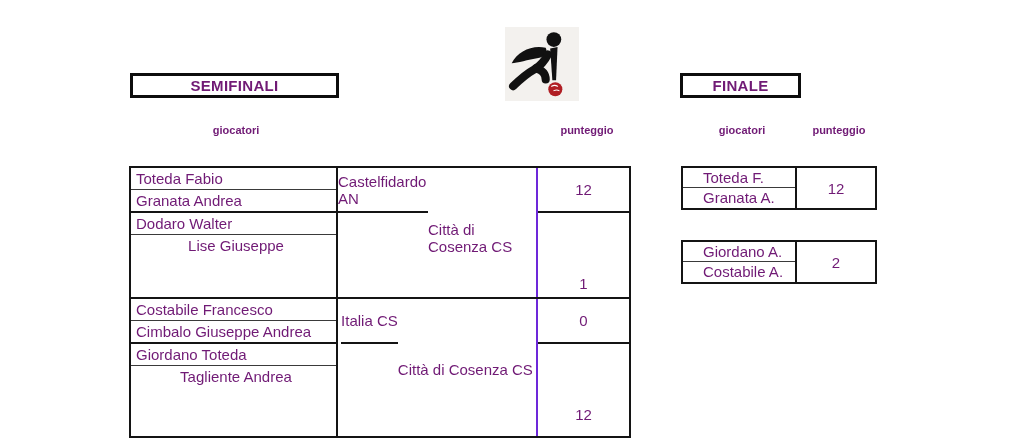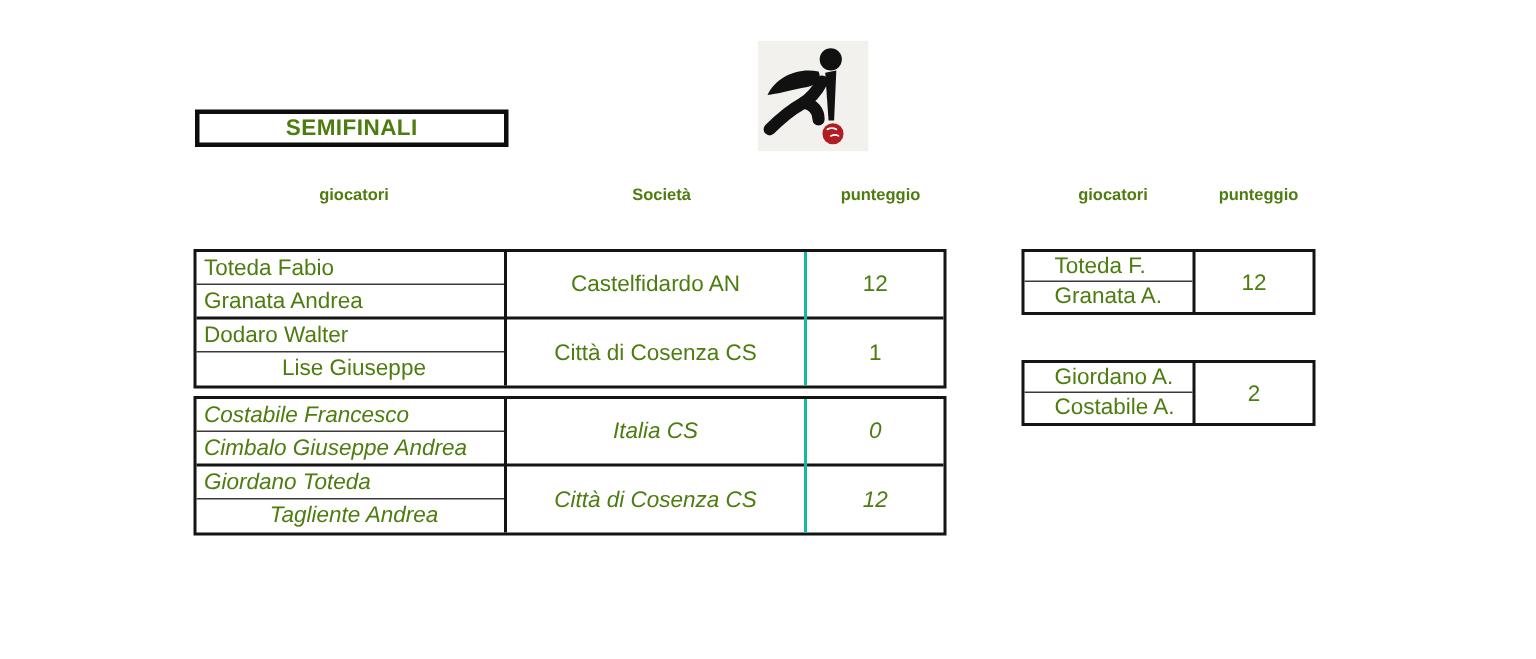--- a/index.html
+++ b/index.html
@@ -1,18 +1,18 @@
 <!DOCTYPE html>
 <html><head>
 <meta charset="utf-8">
 <style>
   html,body{margin:0;padding:0;background:#ffffff;}
   #stage{
     position:relative;width:1024px;height:439px;background:#ffffff;
-    font-family:"Liberation Sans", sans-serif;color:#4d7c0f;overflow:hidden;
+    font-family:"Liberation Sans", sans-serif;color:#701a75;overflow:hidden;
   }
   
   .icon-wrap{position:absolute;left:505px;top:27px;width:74px;height:74px;}
   
   .title-box{
     position:absolute;top:73px;height:25px;border:3px solid #0d0d0d;box-sizing:border-box;
     display:flex;align-items:center;justify-content:center;
     font-weight:bold;font-size:15px;letter-spacing:.3px;background:#fff;
   }
   #box-semifinali{left:130px;width:209px;}
@@ -23,35 +23,35 @@
     font-weight:bold;font-size:11px;
   }
   #h-giocatori{left:176px;}
   #h-societa{left:381px;}
   #h-punteggio{left:527px;}
   #h-f-giocatori{left:682px;}
   #h-f-punteggio{left:779px;}
   
   .match{position:absolute;display:flex;border:2px solid #141414;background:#fff;}
   #match-0{left:129px;top:166px;}
-  #match-1{left:129px;top:264px;font-style:italic;}
+  #match-1{left:129px;top:297px;}
   .names-col{width:205px;border-right:2px solid #141414;display:flex;flex-direction:column;}
   .name-row{
     height:21px;line-height:21px;font-size:15px;padding-left:5px;
     border-bottom:1px solid #3a3a3a;white-space:nowrap;overflow:hidden;
   }
   .name-row.team-end{border-bottom:2px solid #141414;}
   .name-row.last{border-bottom:none;height:22px;line-height:22px;text-align:center;}
-  .club-col{width:198px;border-right:2px solid #14b8a6;display:flex;flex-direction:column;justify-content:center;}
+  .club-col{width:198px;border-right:2px solid #6d28d9;display:flex;flex-direction:row;justify-content:center;}
   .score-col{width:91px;display:flex;flex-direction:column;}
   .merge-cell{
     height:43px;display:flex;align-items:center;justify-content:center;
     font-size:15px;border-bottom:2px solid #141414;
   }
-  .merge-cell.last{border-bottom:none;height:44px;}
+  .merge-cell.last{border-bottom:none;height:44px;margin-top:48px;}
   
   .fmatch{position:absolute;display:flex;border:2px solid #141414;background:#fff;}
   #fmatch-0{left:681px;top:166px;}
   #fmatch-1{left:681px;top:240px;}
   .fnames-col{width:112px;border-right:2px solid #141414;display:flex;flex-direction:column;}
   .fname-row{
     height:19px;line-height:19px;font-size:15px;padding-left:20px;
     border-bottom:1px solid #3a3a3a;white-space:nowrap;overflow:hidden;
   }
   .fname-row.last{border-bottom:none;height:20px;line-height:20px;}
@@ -72,23 +72,25 @@
       <polygon points="61,29 71,27 69,72 64,72" fill="#111111"></polygon>
       <circle cx="68" cy="84" r="9.5" fill="#b01e24"></circle>
       <path d="M63,80 Q67,78 71,80" fill="none" stroke="#ffffff" stroke-width="1.6" stroke-linecap="round"></path>
       <path d="M66,86 Q70,84 73,86" fill="none" stroke="#ffffff" stroke-width="1.4" stroke-linecap="round"></path>
     </svg>
   </div>
 
   <div class="title-box" id="box-semifinali">
     <span>SEMIFINALI</span>
   </div>
+  <div class="title-box" id="box-finale">
+    <span>FINALE</span>
+  </div>
 
   <div class="col-header" id="h-giocatori">giocatori</div>
-  <div class="col-header" id="h-societa">Società</div>
   <div class="col-header" id="h-punteggio">punteggio</div>
   <div class="col-header" id="h-f-giocatori">giocatori</div>
   <div class="col-header" id="h-f-punteggio">punteggio</div>
 
   <div class="match" id="match-0">
     <div class="names-col">
       <div class="name-row">Toteda Fabio</div>
       <div class="name-row team-end">Granata Andrea</div>
       <div class="name-row">Dodaro Walter</div>
       <div class="name-row last">Lise Giuseppe</div>

